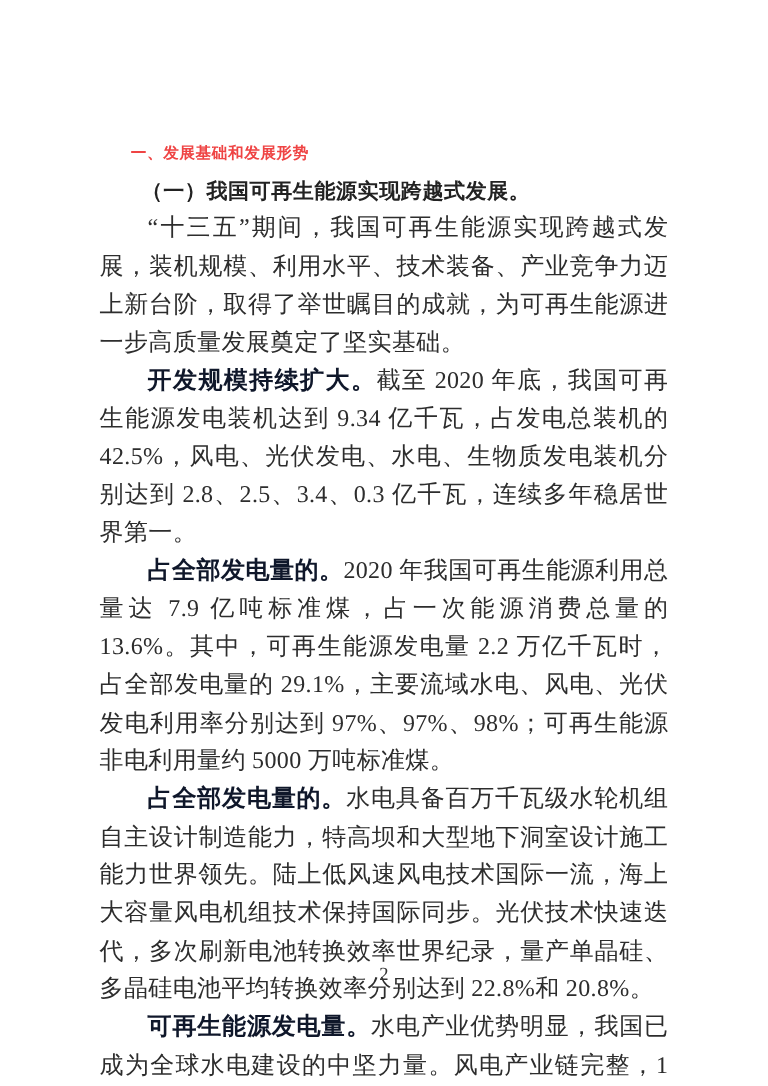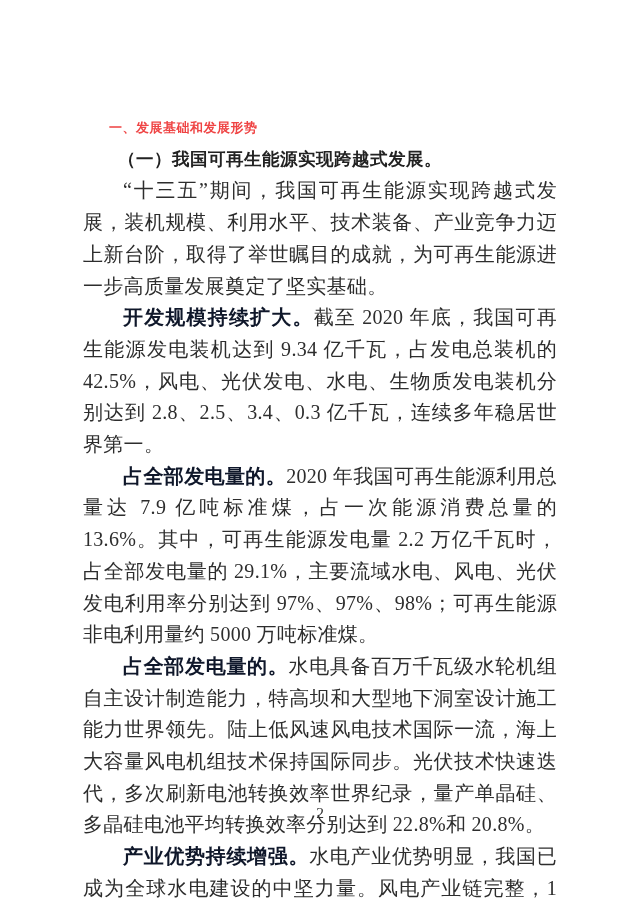--- a/index.html
+++ b/index.html
@@ -75,18 +75,18 @@
     <h2 class="subsection-heading">（一）我国可再生能源实现跨越式发展。</h2>
 
     <p class="body-paragraph"><span class="lead"></span><span>“十三五”期间，我国可再生能源实现跨越式发展，装机规模、利用水平、技术装备、产业竞争力迈上新台阶，取得了举世瞩目的成就，为可再生能源进一步高质量发展奠定了坚实基础。</span></p>
 
     <p class="body-paragraph"><span class="lead">开发规模持续扩大。</span><span>截至 2020 年底，我国可再生能源发电装机达到 9.34 亿千瓦，占发电总装机的 42.5%，风电、光伏发电、水电、生物质发电装机分别达到 2.8、2.5、3.4、0.3 亿千瓦，连续多年稳居世界第一。</span></p>
 
     <p class="body-paragraph"><span class="lead">占全部发电量的。</span><span>2020 年我国可再生能源利用总量达 7.9 亿吨标准煤，占一次能源消费总量的 13.6%。其中，可再生能源发电量 2.2 万亿千瓦时，占全部发电量的 29.1%，主要流域水电、风电、光伏发电利用率分别达到 97%、97%、98%；可再生能源非电利用量约 5000 万吨标准煤。</span></p>
 
     <p class="body-paragraph"><span class="lead">占全部发电量的。</span><span>水电具备百万千瓦级水轮机组自主设计制造能力，特高坝和大型地下洞室设计施工能力世界领先。陆上低风速风电技术国际一流，海上大容量风电机组技术保持国际同步。光伏技术快速迭代，多次刷新电池转换效率世界纪录，量产单晶硅、多晶硅电池平均转换效率分别达到 22.8%和 20.8%。</span></p>
 
-    <p class="body-paragraph"><span class="lead">产业优势持续增强。</span><span>水电产业优势明显，我国已成为全球水电建设的中坚力量。风电产业链完整，1 家风电整机制造企业位列全球前十。光伏产业占据全球主导地位，多晶硅、硅片、电池片和组</span></p>
+    <p class="body-paragraph"><span class="lead">可再生能源发电量。</span><span>水电产业优势明显，我国已成为全球水电建设的中坚力量。风电产业链完整，1 家风电整机制造企业位列全球前十。光伏产业占据全球主导地位，多晶硅、硅片、电池片和组</span></p>
 
   </div>
 
   <div class="page-number">2</div>
 </div>
 
 </body></html>

